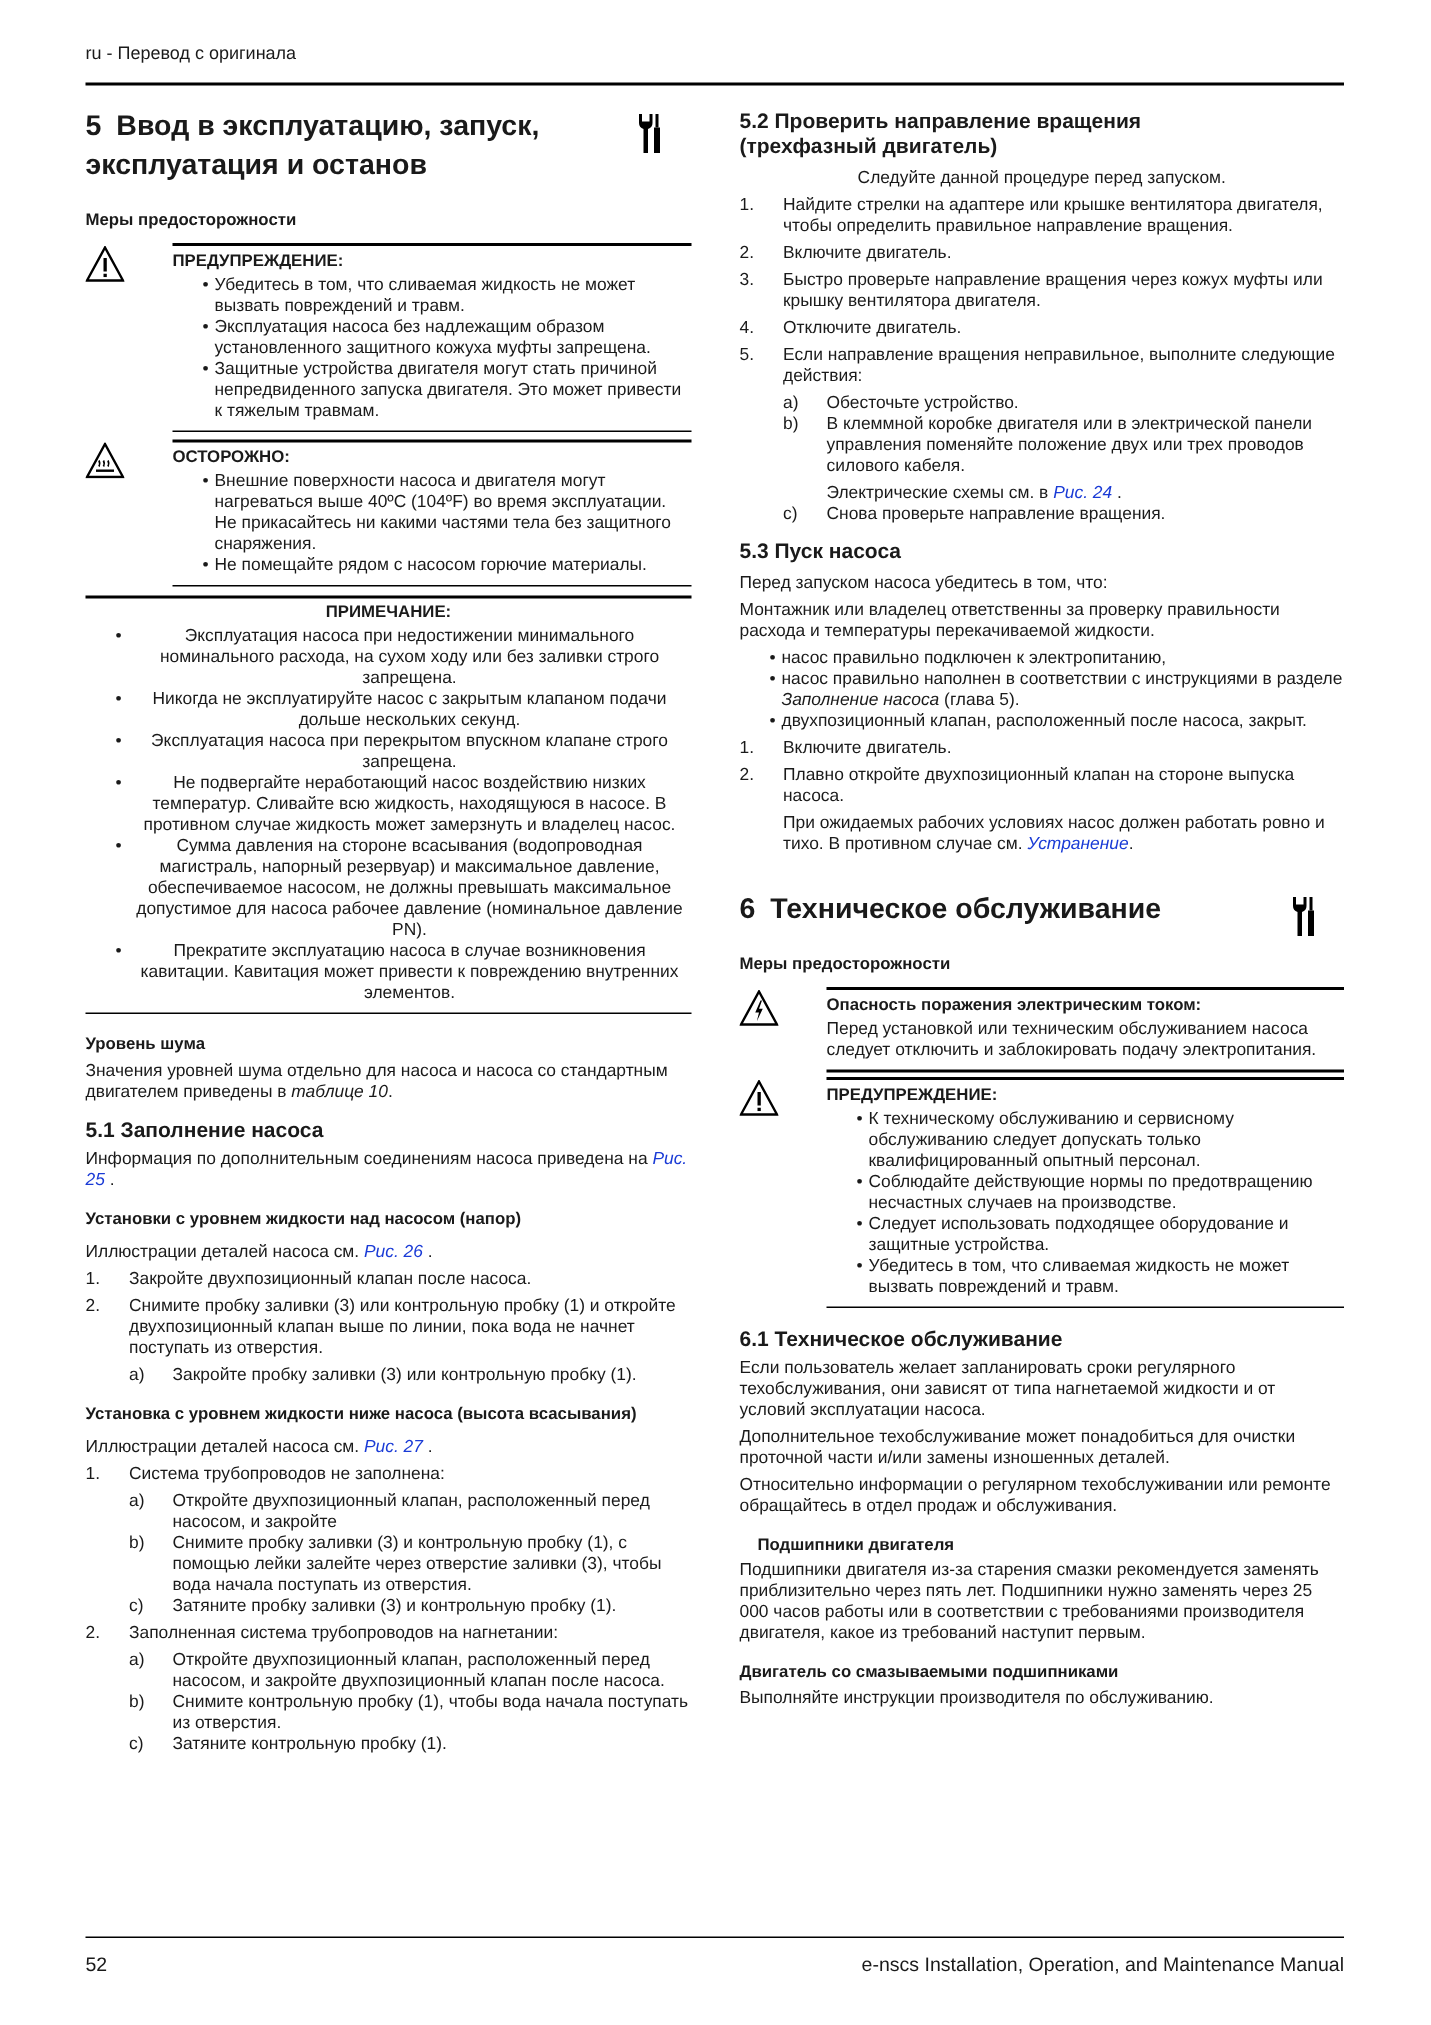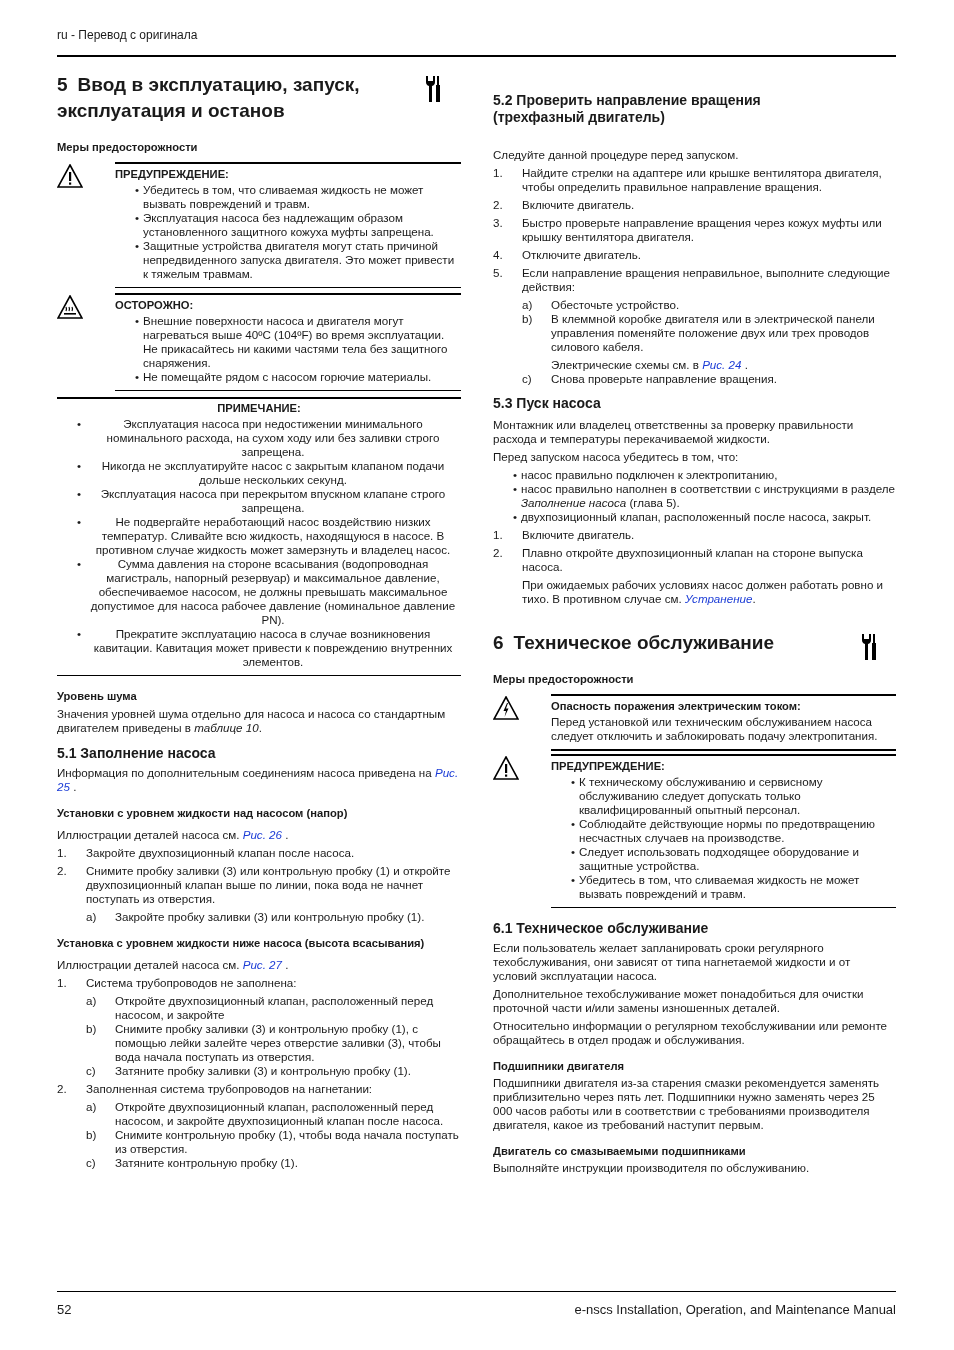--- a/index.html
+++ b/index.html
@@ -9,21 +9,21 @@
   .header-rule { position: absolute; left: 57px; width: 839px; top: 55px; border-top: 2px solid #000; }
   .footer-rule { position: absolute; left: 57px; width: 839px; top: 1291px; border-top: 1.5px solid #000; }
   .page-num { position: absolute; left: 57px; top: 1303px; font-size: 13px; }
   .manual-title { position: absolute; right: 58px; top: 1303px; font-size: 13px; }
   .col { position: absolute; top: 72px; }
   .col-left { left: 57px; width: 404px; }
   .col-right { left: 493px; width: 403px; }
   h1 { font-size: 19px; line-height: 26px; font-weight: bold; position: relative; }
   h1 .num { margin-right: 10px; }
   .tools-icon { display: inline-block; vertical-align: middle; }
-  h2 { font-size: 14px; font-weight: bold; line-height: 17px; margin-top: 20px; }
+  h2 { font-size: 14px; font-weight: bold; line-height: 17px; }
   h3 { font-size: 11.2px; font-weight: bold; line-height: 14px; }
   p { margin-bottom: 4px; }
   .link { color: #1a3bd6; font-style: italic; }
   .ital { font-style: italic; }
   .notice { display: flex; margin-left: 0; }
   .notice .ico { width: 58px; flex: none; padding-top: 2px; }
   .notice .body { flex: 1; border-top: 2px solid #000; padding-top: 3px; padding-bottom: 6px; border-bottom: 1px solid #000; }
   .notice .title { font-weight: bold; font-size: 11.2px; margin-bottom: 2px; }
   ul.bul { list-style: none; padding-left: 20px; }
   ul.bul li { position: relative; padding-left: 8px; }
@@ -137,40 +137,40 @@
         <li><span class="n">a)</span><span>Откройте двухпозиционный клапан, расположенный перед насосом, и закройте двухпозиционный клапан после насоса.</span></li>
         <li><span class="n">b)</span><span>Снимите контрольную пробку (1), чтобы вода начала поступать из отверстия.</span></li>
         <li><span class="n">c)</span><span>Затяните контрольную пробку (1).</span></li>
       </ol>
     </li>
   </ol>
 </div>
 
 <div class="col col-right">
   <h2><span>5.2  Проверить направление вращения</span><br><span>(трехфазный двигатель)</span></h2>
-  <p style="margin-top:22px;">Следуйте данной процедуре перед запуском.</p>
+  <p style="margin-top:6px;text-align:center;">Следуйте данной процедуре перед запуском.</p>
   <ol class="num">
     <li><span class="n">1.</span><span>Найдите стрелки на адаптере или крышке вентилятора двигателя, чтобы определить правильное направление вращения.</span></li>
     <li><span class="n">2.</span><span>Включите двигатель.</span></li>
     <li><span class="n">3.</span><span>Быстро проверьте направление вращения через кожух муфты или крышку вентилятора двигателя.</span></li>
     <li><span class="n">4.</span><span>Отключите двигатель.</span></li>
     <li><span class="n">5.</span><span>Если направление вращения неправильное, выполните следующие действия:</span>
       <ol class="alpha">
         <li><span class="n">a)</span><span>Обесточьте устройство.</span></li>
         <li><span class="n">b)</span><span>В клеммной коробке двигателя или в электрической панели управления поменяйте положение двух или трех проводов силового кабеля.</span>
           <div style="margin-top:4px;"><span>Электрические схемы см. в </span><span class="link">Рис. 24</span><span> .</span></div>
         </li>
         <li><span class="n">c)</span><span>Снова проверьте направление вращения.</span></li>
       </ol>
     </li>
   </ol>
 
   <h2 style="margin-top:9px; margin-bottom:6px;">5.3  Пуск насоса</h2>
+  <p>Перед запуском насоса убедитесь в том, что:</p>
   <p>Монтажник или владелец ответственны за проверку правильности расхода и температуры перекачиваемой жидкости.</p>
-  <p>Перед запуском насоса убедитесь в том, что:</p>
   <ul class="bul" style="padding-left:20px; margin-bottom:4px;">
     <li>насос правильно подключен к электропитанию,</li>
     <li><span>насос правильно наполнен в соответствии с инструкциями в разделе </span><span class="ital">Заполнение насоса</span><span> (глава 5).</span></li>
     <li>двухпозиционный клапан, расположенный после насоса, закрыт.</li>
   </ul>
   <ol class="num">
     <li><span class="n">1.</span><span>Включите двигатель.</span></li>
     <li><span class="n">2.</span><span>Плавно откройте двухпозиционный клапан на стороне выпуска насоса.</span>
       <div style="margin-top:4px;"><span>При ожидаемых рабочих условиях насос должен работать ровно и тихо. В противном случае см. </span><span class="link">Устранение</span><span>.</span></div>
     </li>
@@ -218,21 +218,21 @@
         <li>Следует использовать подходящее оборудование и защитные устройства.</li>
         <li>Убедитесь в том, что сливаемая жидкость не может вызвать повреждений и травм.</li>
       </ul>
     </div>
   </div>
 
   <h2 style="margin-top:12px; margin-bottom:4px;">6.1  Техническое обслуживание</h2>
   <p>Если пользователь желает запланировать сроки регулярного техобслуживания, они зависят от типа нагнетаемой жидкости и от условий эксплуатации насоса.</p>
   <p>Дополнительное техобслуживание может понадобиться для очистки проточной части и/или замены изношенных деталей.</p>
   <p>Относительно информации о регулярном техобслуживании или ремонте обращайтесь в отдел продаж и обслуживания.</p>
-  <h3 style="margin-top:12px; margin-bottom:3px;">Подшипники двигателя</h3>
+  <h3 style="margin-top:12px; margin-bottom:3px;margin-left:12px;">Подшипники двигателя</h3>
   <p>Подшипники двигателя из-за старения смазки рекомендуется заменять приблизительно через пять лет. Подшипники нужно заменять через 25 000 часов работы или в соответствии с требованиями производителя двигателя, какое из требований наступит первым.</p>
   <h3 style="margin-top:12px; margin-bottom:3px;">Двигатель со смазываемыми подшипниками</h3>
   <p>Выполняйте инструкции производителя по обслуживанию.</p>
 </div>
 
 <div class="footer-rule"></div>
 <div class="page-num">52</div>
 <div class="manual-title">e-nscs Installation, Operation, and Maintenance Manual</div>
 
 </body></html>

